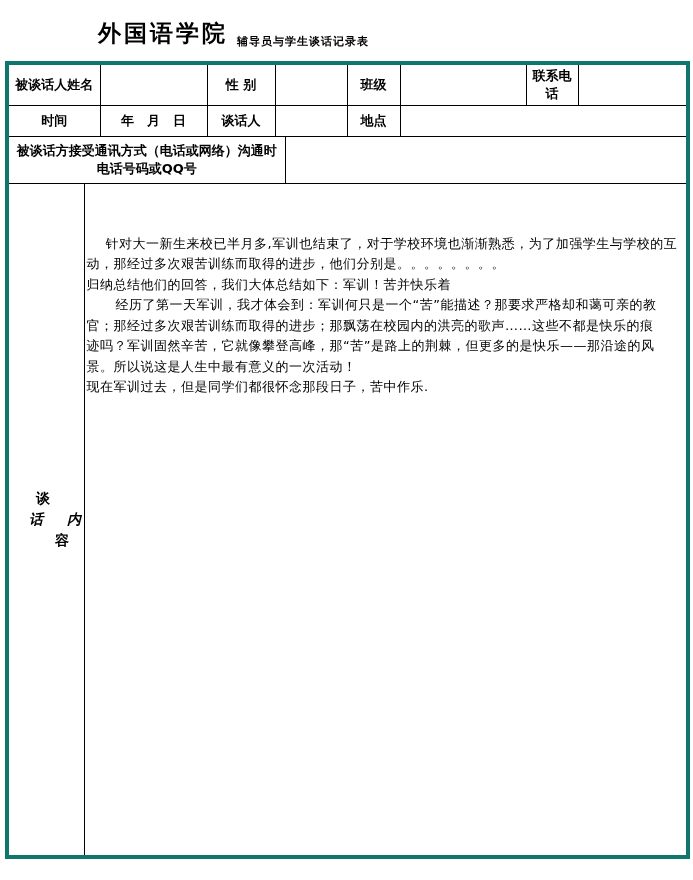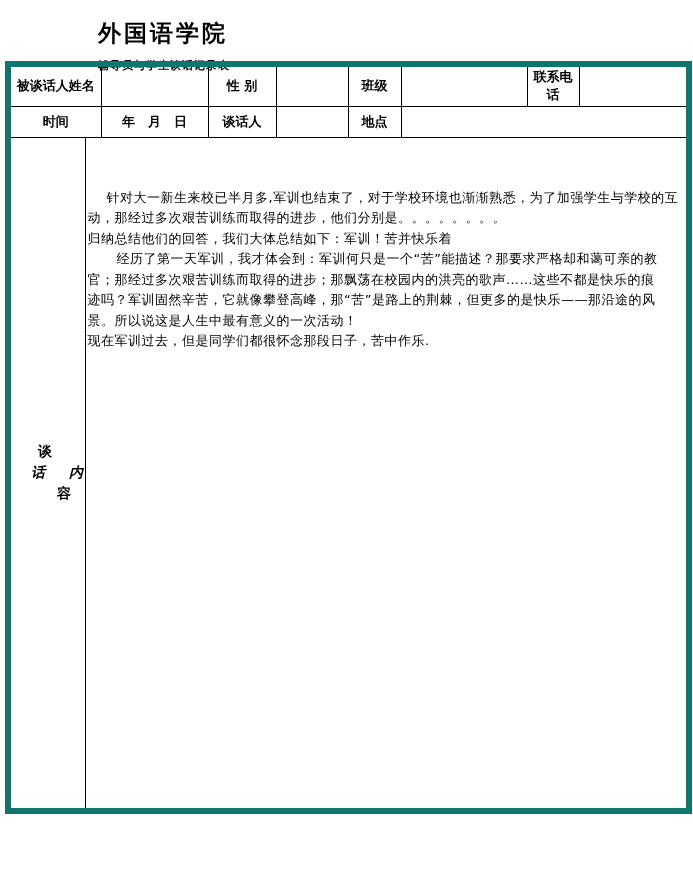--- a/index.html
+++ b/index.html
@@ -5,33 +5,32 @@
   * { box-sizing: border-box; margin: 0; padding: 0; }
   html, body { background: #ffffff; }
   body {
     width: 693px; height: 880px;
     position: relative;
     color: #000;
     font-family: "DejaVu Sans", sans-serif;
   }
   .title-row {
     position: absolute; left: 98px; top: 18px;
-    display: flex; align-items: flex-start; gap: 9px;
+    display: flex; align-items: flex-end; gap: 9px;
     white-space: nowrap;
-    flex-direction: column;
   }
   .title-main { font-size: 23px; font-weight: bold; letter-spacing: 3px; }
   .title-sub  { font-size: 11px; font-weight: bold; letter-spacing: 1px; }
 
   table.form {
     position: absolute; left: 5px; top: 61px;
     width: 681px;
     border-collapse: collapse;
     table-layout: fixed;
-    border: 6px solid #0f766e;
+    border: 4px solid #0f766e;
   }
   td {
     border: 1px solid #000;
     font-size: 13px;
     text-align: center;
     vertical-align: middle;
     padding: 1px 2px;
     overflow: hidden;
   }
   .lbl { font-weight: bold; line-height: 18px; }
@@ -101,20 +100,24 @@
 
   <tr class="r2">
     <td class="lbl" colspan="2">时间</td>
     <td class="lbl">年　月　日</td>
     <td class="lbl">谈话人</td>
     <td class="val" colspan="2"></td>
     <td class="lbl">地点</td>
     <td class="val" colspan="3"></td>
   </tr>
 
+  <tr class="r3">
+    <td class="lbl" colspan="5">被谈话方接受通讯方式（电话或网络）沟通时电话号码或QQ号</td>
+    <td class="val" colspan="5"></td>
+  </tr>
 
   <tr class="r4">
     <td class="content-label-cell">
       <div class="tl-wrap">
         <div class="tl-line tl-1"><span>谈</span></div>
         <div class="tl-line tl-2"><span>话</span><span class="tl-gap">内</span></div>
         <div class="tl-line tl-3"><span>容</span></div>
       </div>
     </td>
     <td class="content-cell" colspan="9">

